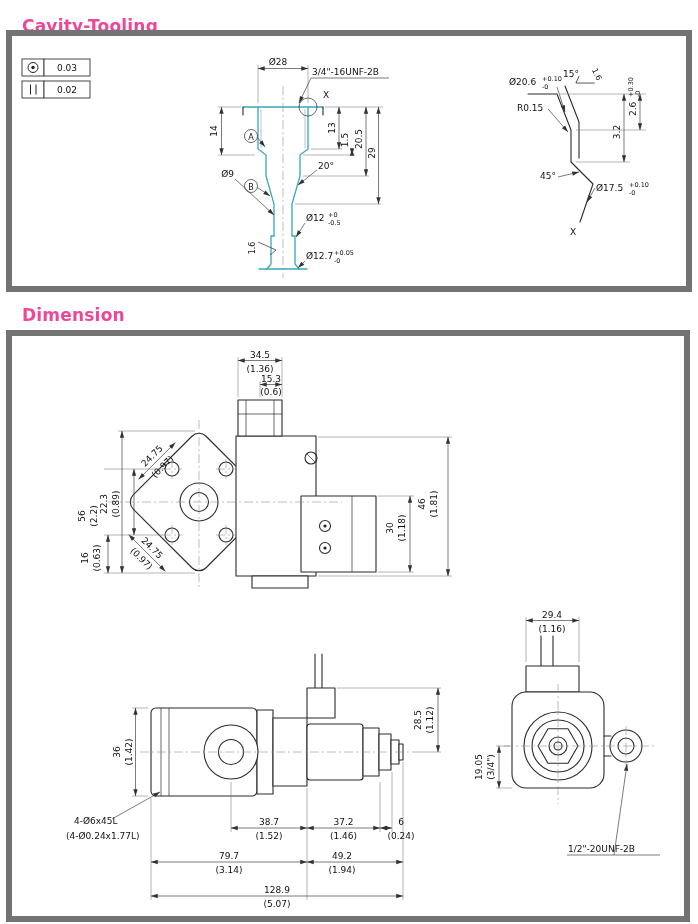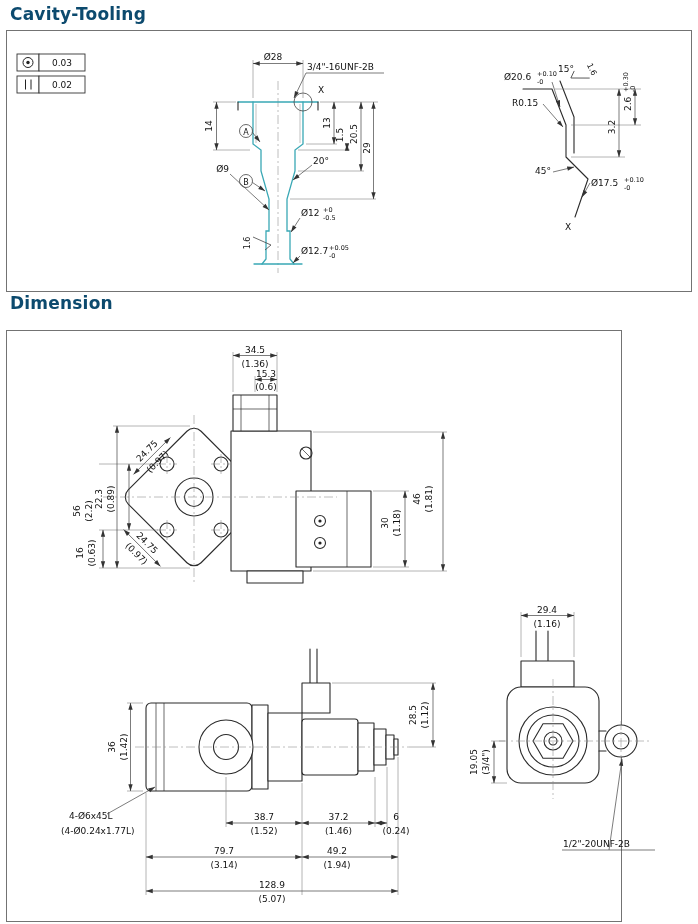--- a/index.html
+++ b/index.html
@@ -1,24 +1,24 @@
 <!DOCTYPE html>
 <html><head>
 <meta charset="utf-8">
 <style>
   html,body{margin:0;padding:0;background:#fff}
   .page{position:relative;width:698px;height:924px;background:#fff;overflow:hidden;
         font-family:"DejaVu Sans",sans-serif}
-  .sec-title{position:absolute;left:10px;margin:0;font:bold 17px "DejaVu Sans",sans-serif;
-             color:#0c4a6e;letter-spacing:.2px}
+  .sec-title{position:absolute;left:10px;margin:12px;font:bold 17px "DejaVu Sans",sans-serif;
+             color:#ec4899;letter-spacing:.2px}
   #cavityTitle{top:4px}
   #dimTitle{top:293px}
-  .frame{position:absolute;left:6px;background:#fff;border:1px solid #737373;box-sizing:border-box}
+  .frame{position:absolute;left:6px;background:#fff;border:6px solid #737373;box-sizing:border-box}
   #cavityFrame{top:30px;width:686px;height:262px}
-  #dimFrame{top:330px;width:616px;height:592px}
+  #dimFrame{top:330px;width:684px;height:592px}
   svg{display:block}
   .ol{stroke:#2b2b2b;stroke-width:1.1;fill:none;stroke-linejoin:round;stroke-linecap:round}
   .ol2{stroke:#2b2b2b;stroke-width:.7;fill:none}
   .olf{stroke:#2b2b2b;stroke-width:1.1;fill:#fff;stroke-linejoin:round}
   .teal{stroke:#39a8b5;stroke-width:1.3;fill:none;stroke-linecap:round}
   .thin{stroke:#999;stroke-width:.6;fill:none}
   .dim{stroke:#444;stroke-width:.7;fill:none}
   .dimc{stroke:#444;stroke-width:.8;fill:none}
   .ext{stroke:#777;stroke-width:.55;fill:none}
   .cl{stroke:#888;stroke-width:.55;fill:none;stroke-dasharray:9 3 2 3}

